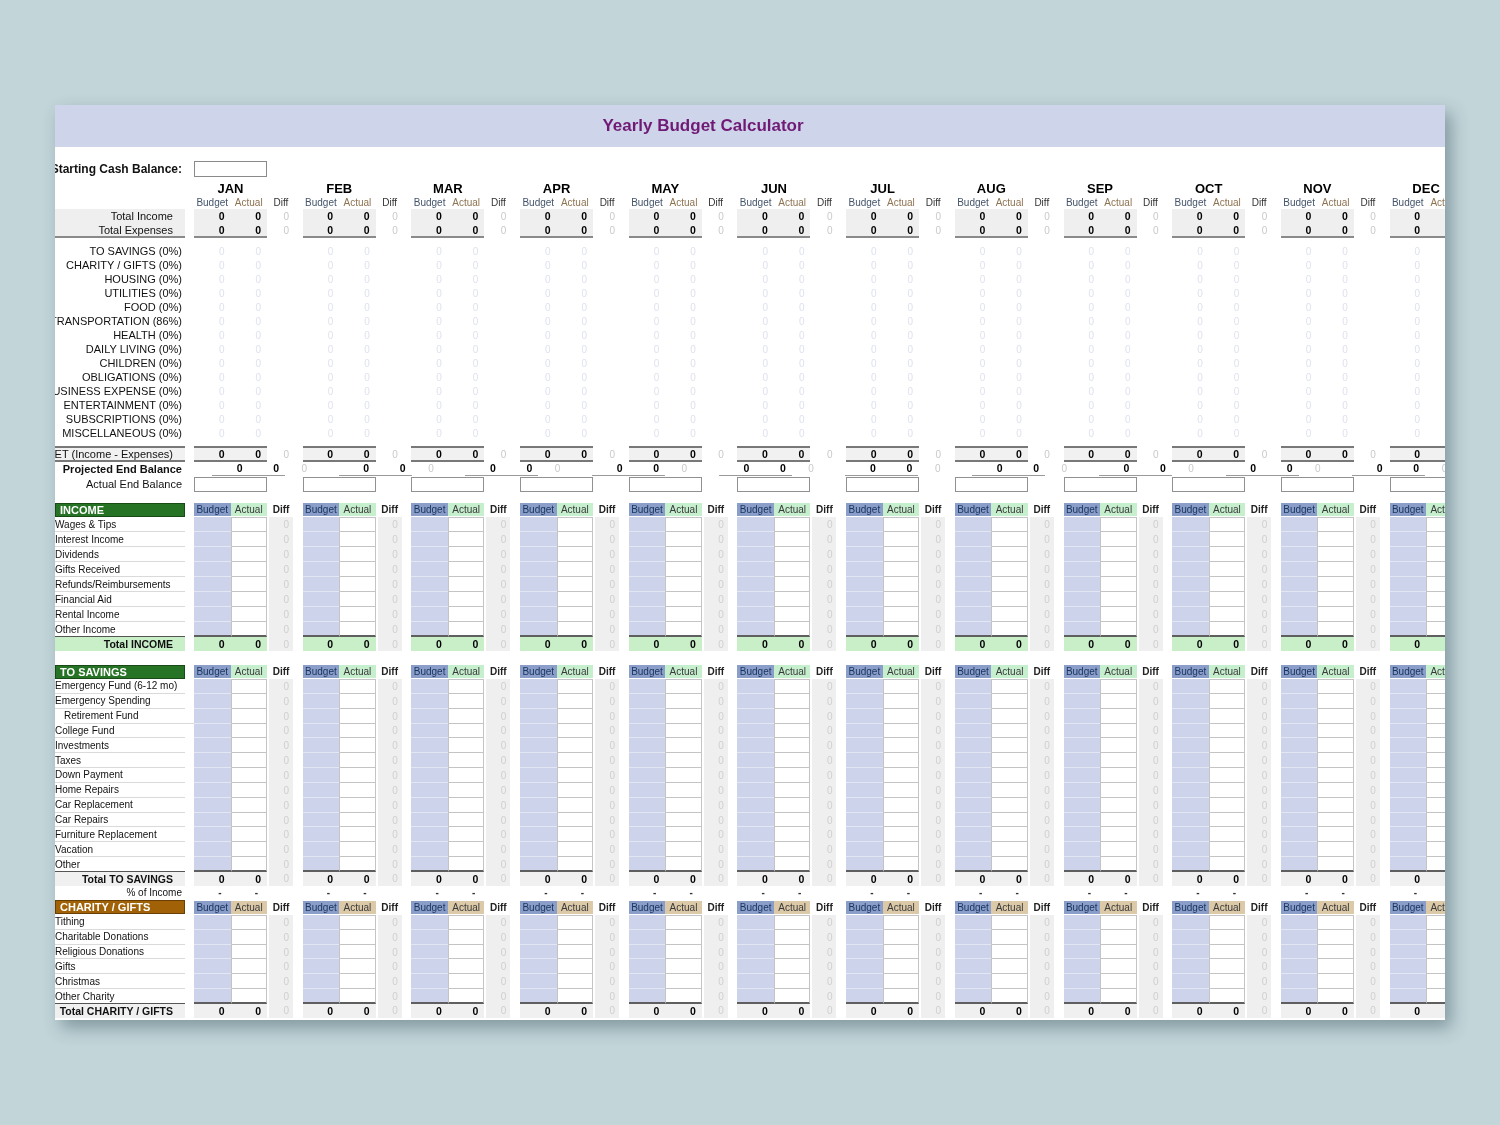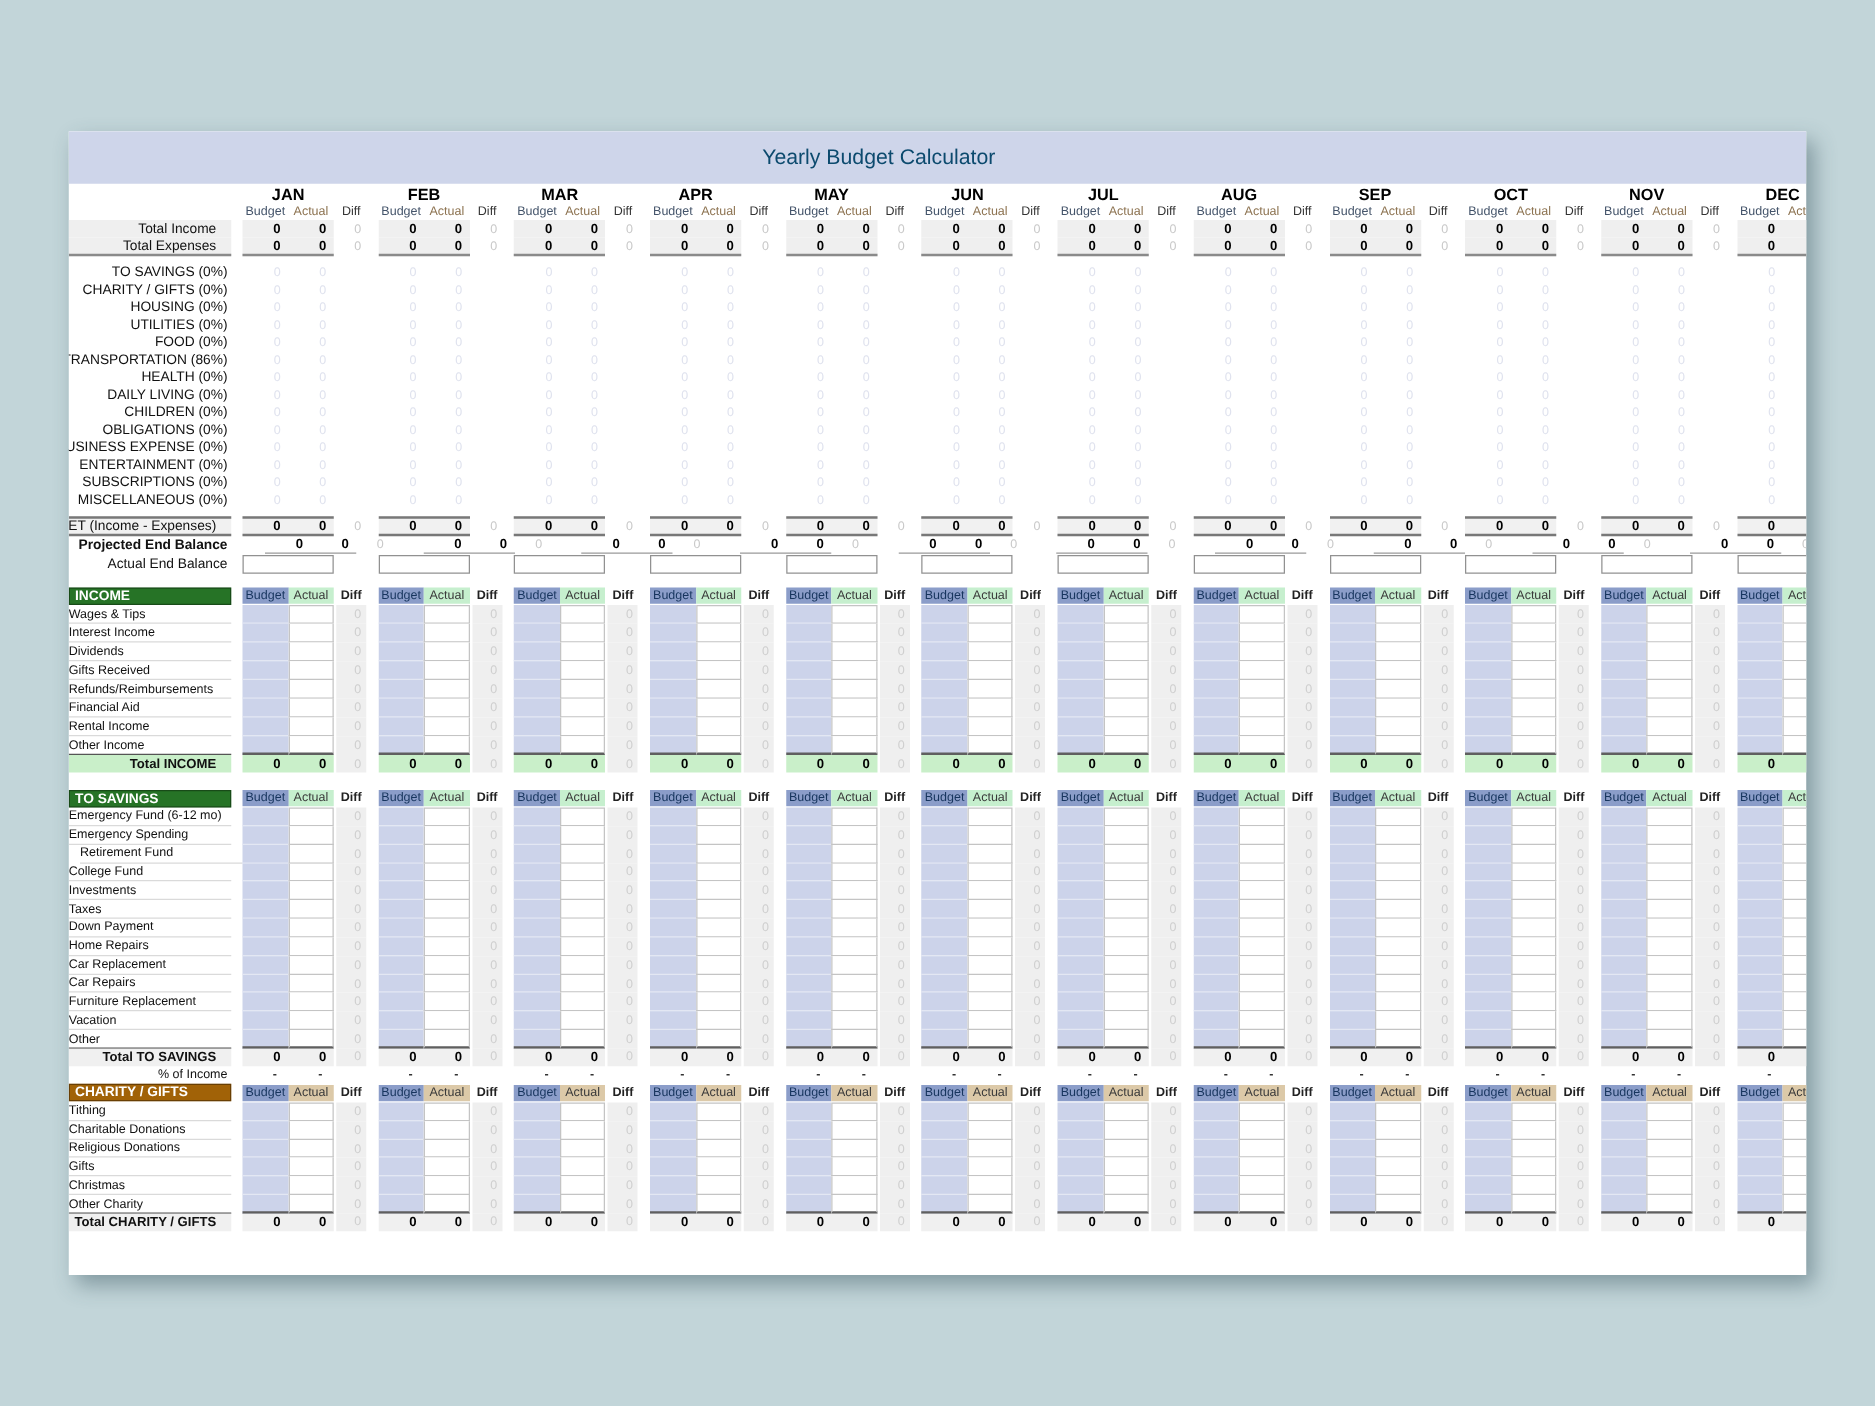--- a/index.html
+++ b/index.html
@@ -3,21 +3,21 @@
 <meta charset="utf-8">
 <style>
   * { margin:0; padding:0; box-sizing:border-box; }
   html,body { width:1500px; height:1125px; }
   body { background:#c2d5d9; font-family:"Liberation Sans", sans-serif; position:relative; overflow:hidden; }
 
   #sheet { position:absolute; left:55px; top:105px; width:1390px; height:915px;
            background:#ffffff; overflow:hidden; box-shadow:6px 8px 16px rgba(50,80,90,.45); }
 
   .titlebar { height:42px; background:#ced5ea; display:flex; align-items:center; justify-content:center; padding-right:94px; }
-  .titlebar .t { color:#0c4a6e; font-weight:normal; font-size:17px; }
+  .titlebar .t { color:#701a75; font-weight:bold; font-size:17px; }
 
   .grow { display:grid; grid-template-columns:139px repeat(12, 108.7px); align-items:center; }
   .lcol { width:139px; height:100%; display:flex; align-items:center; justify-content:flex-end; padding-right:12px;
           font-size:11px; color:#111; white-space:nowrap; }
   .mc { position:relative; height:100%; display:flex; align-items:center; }
   .sb,.sa { width:36.5px; height:100%; display:flex; align-items:center; justify-content:flex-end; padding-right:6px; font-size:10.5px; }
   .sd { width:24px; margin-left:2px; height:100%; display:flex; align-items:center; justify-content:flex-end; padding-right:4px; font-size:10px; }
   .hdrtxt .sb,.hdrtxt .sa,.hdrtxt .sd { justify-content:center; padding-right:0; font-size:10px; }
 
   .r-cash { height:22px; margin-top:11px; }
@@ -79,20 +79,37 @@
   .pctv span { width:36.5px; text-align:right; padding-right:9px; font-size:10px; font-weight:bold; color:#333; }
 </style>
 </head>
 <body>
 
 <div id="sheet">
   <div class="titlebar">
     <span class="t">Yearly Budget Calculator</span>
   </div>
   <div id="gridbody">
+      <div class="grow r-cash">
+        <div class="lcol">Starting Cash Balance:</div>
+        <div class="mc">
+          <div class="inpbox"></div>
+        </div>
+        <div class="mc"></div>
+        <div class="mc"></div>
+        <div class="mc"></div>
+        <div class="mc"></div>
+        <div class="mc"></div>
+        <div class="mc"></div>
+        <div class="mc"></div>
+        <div class="mc"></div>
+        <div class="mc"></div>
+        <div class="mc"></div>
+        <div class="mc"></div>
+      </div>
       <div class="grow r-months">
         <div class="lcol"></div>
         <div class="mc">
           <div class="mname">JAN</div>
         </div>
         <div class="mc">
           <div class="mname">FEB</div>
         </div>
         <div class="mc">
           <div class="mname">MAR</div>

